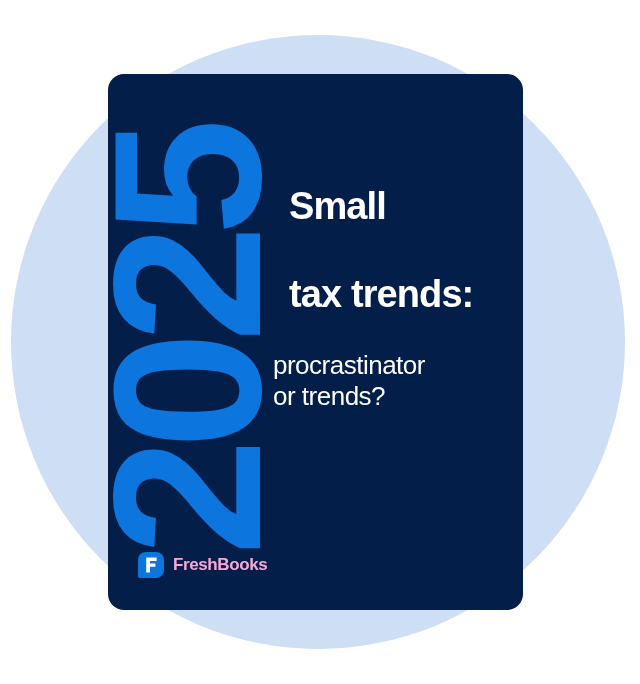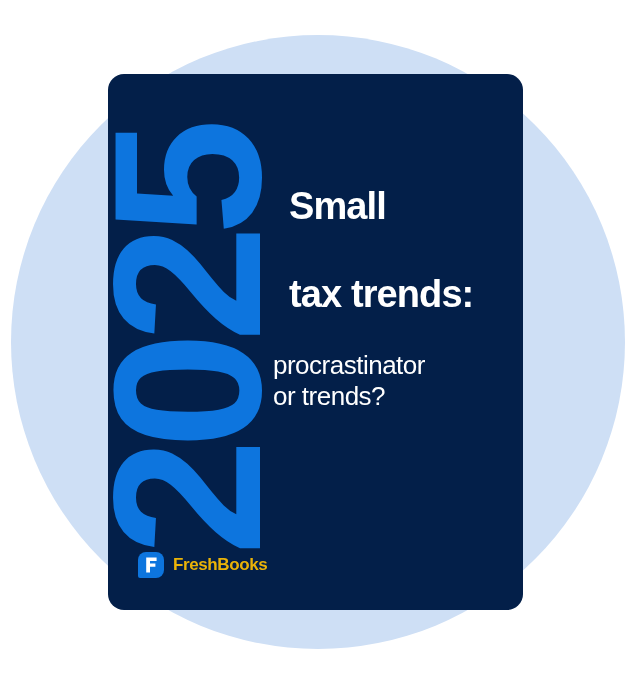--- a/index.html
+++ b/index.html
@@ -112,21 +112,21 @@
     align-items: center;
     justify-content: center;
     flex: 0 0 auto;
   }
   #logo-mark svg { display: block; }
   #logo-wordmark {
     font-family: "Liberation Sans", sans-serif;
     font-weight: bold;
     font-size: 17px;
     letter-spacing: -0.4px;
-    color: #eab308;
+    color: #f9a8d4;
   }
 </style>
 </head>
 <body>
 
 <div id="scene">
 
   <div id="backdrop-circle"></div>
 
   <div id="cover-card">

